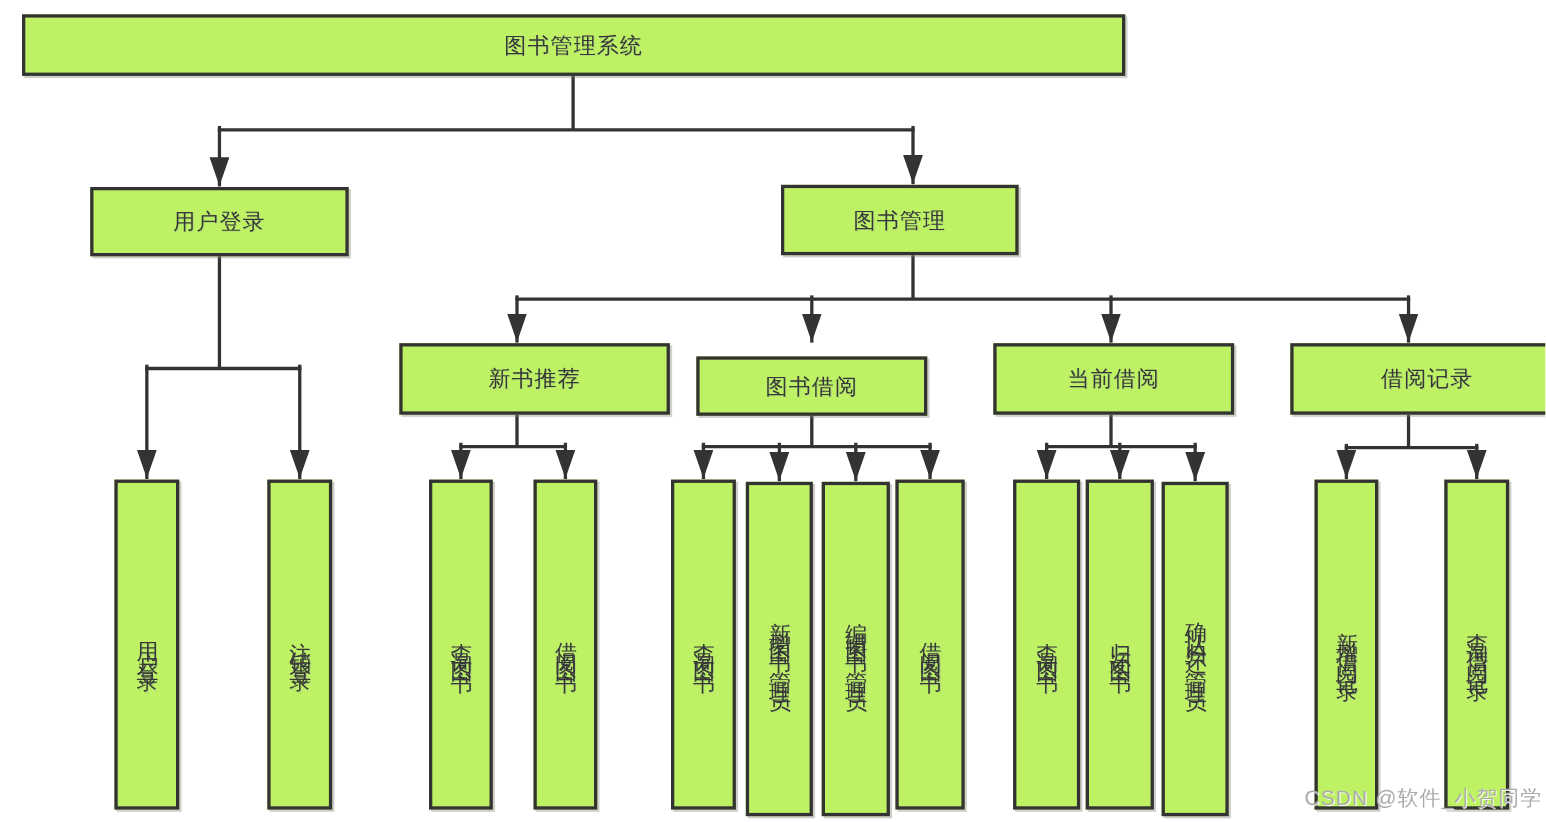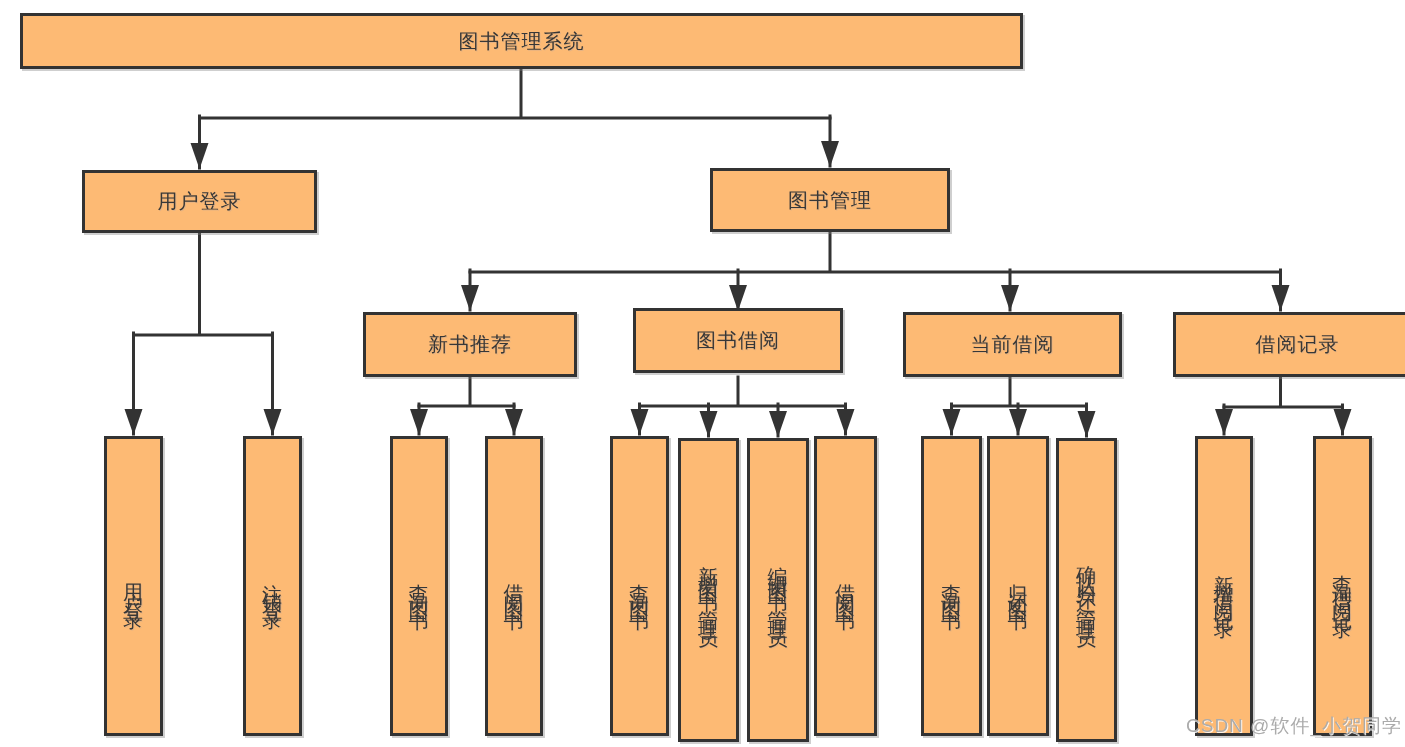--- a/index.html
+++ b/index.html
@@ -7,21 +7,21 @@
     position:relative;
     width:1405px;height:747px;
     background:#ffffff;
     font-family:"Liberation Sans","DejaVu Sans",sans-serif;
     overflow:hidden;
   }
   #wires{position:absolute;left:0;top:0;z-index:1;}
   .node{
     position:absolute;
     box-sizing:border-box;
-    background:#fdba74;
+    background:#bef264;
     border:3px solid #333333;
     box-shadow:2px 2px 0 rgba(130,130,130,.38);
     display:flex;align-items:center;justify-content:center;
     z-index:2;
   }
   .node .lbl{
     font-size:20px;
     color:#373737;
     letter-spacing:1px;
     white-space:nowrap;
@@ -93,28 +93,28 @@
     </g>
   </svg>
 
   <div class="node" style="left:20px;top:13px;width:1003px;height:56px">
     <span class="lbl">图书管理系统</span>
   </div>
 
   <div class="node" style="left:82px;top:170px;width:235px;height:63px">
     <span class="lbl">用户登录</span>
   </div>
-  <div class="node" style="left:710px;top:168px;width:240px;height:64px">
+  <div class="node" style="left:710px;top:168px;width:216px;height:64px">
     <span class="lbl">图书管理</span>
   </div>
 
-  <div class="node" style="left:363px;top:312px;width:214px;height:65px">
+  <div class="node" style="left:363px;top:312px;width:246px;height:65px">
     <span class="lbl">新书推荐</span>
   </div>
-  <div class="node" style="left:633px;top:308px;width:210px;height:65px">
+  <div class="node" style="left:633px;top:324px;width:210px;height:54px">
     <span class="lbl">图书借阅</span>
   </div>
   <div class="node" style="left:903px;top:312px;width:219px;height:65px">
     <span class="lbl">当前借阅</span>
   </div>
   <div class="node" style="left:1173px;top:312px;width:249px;height:65px">
     <span class="lbl">借阅记录</span>
   </div>
 
   <div class="node vert" style="left:104px;top:436px;width:59px;height:300px">

